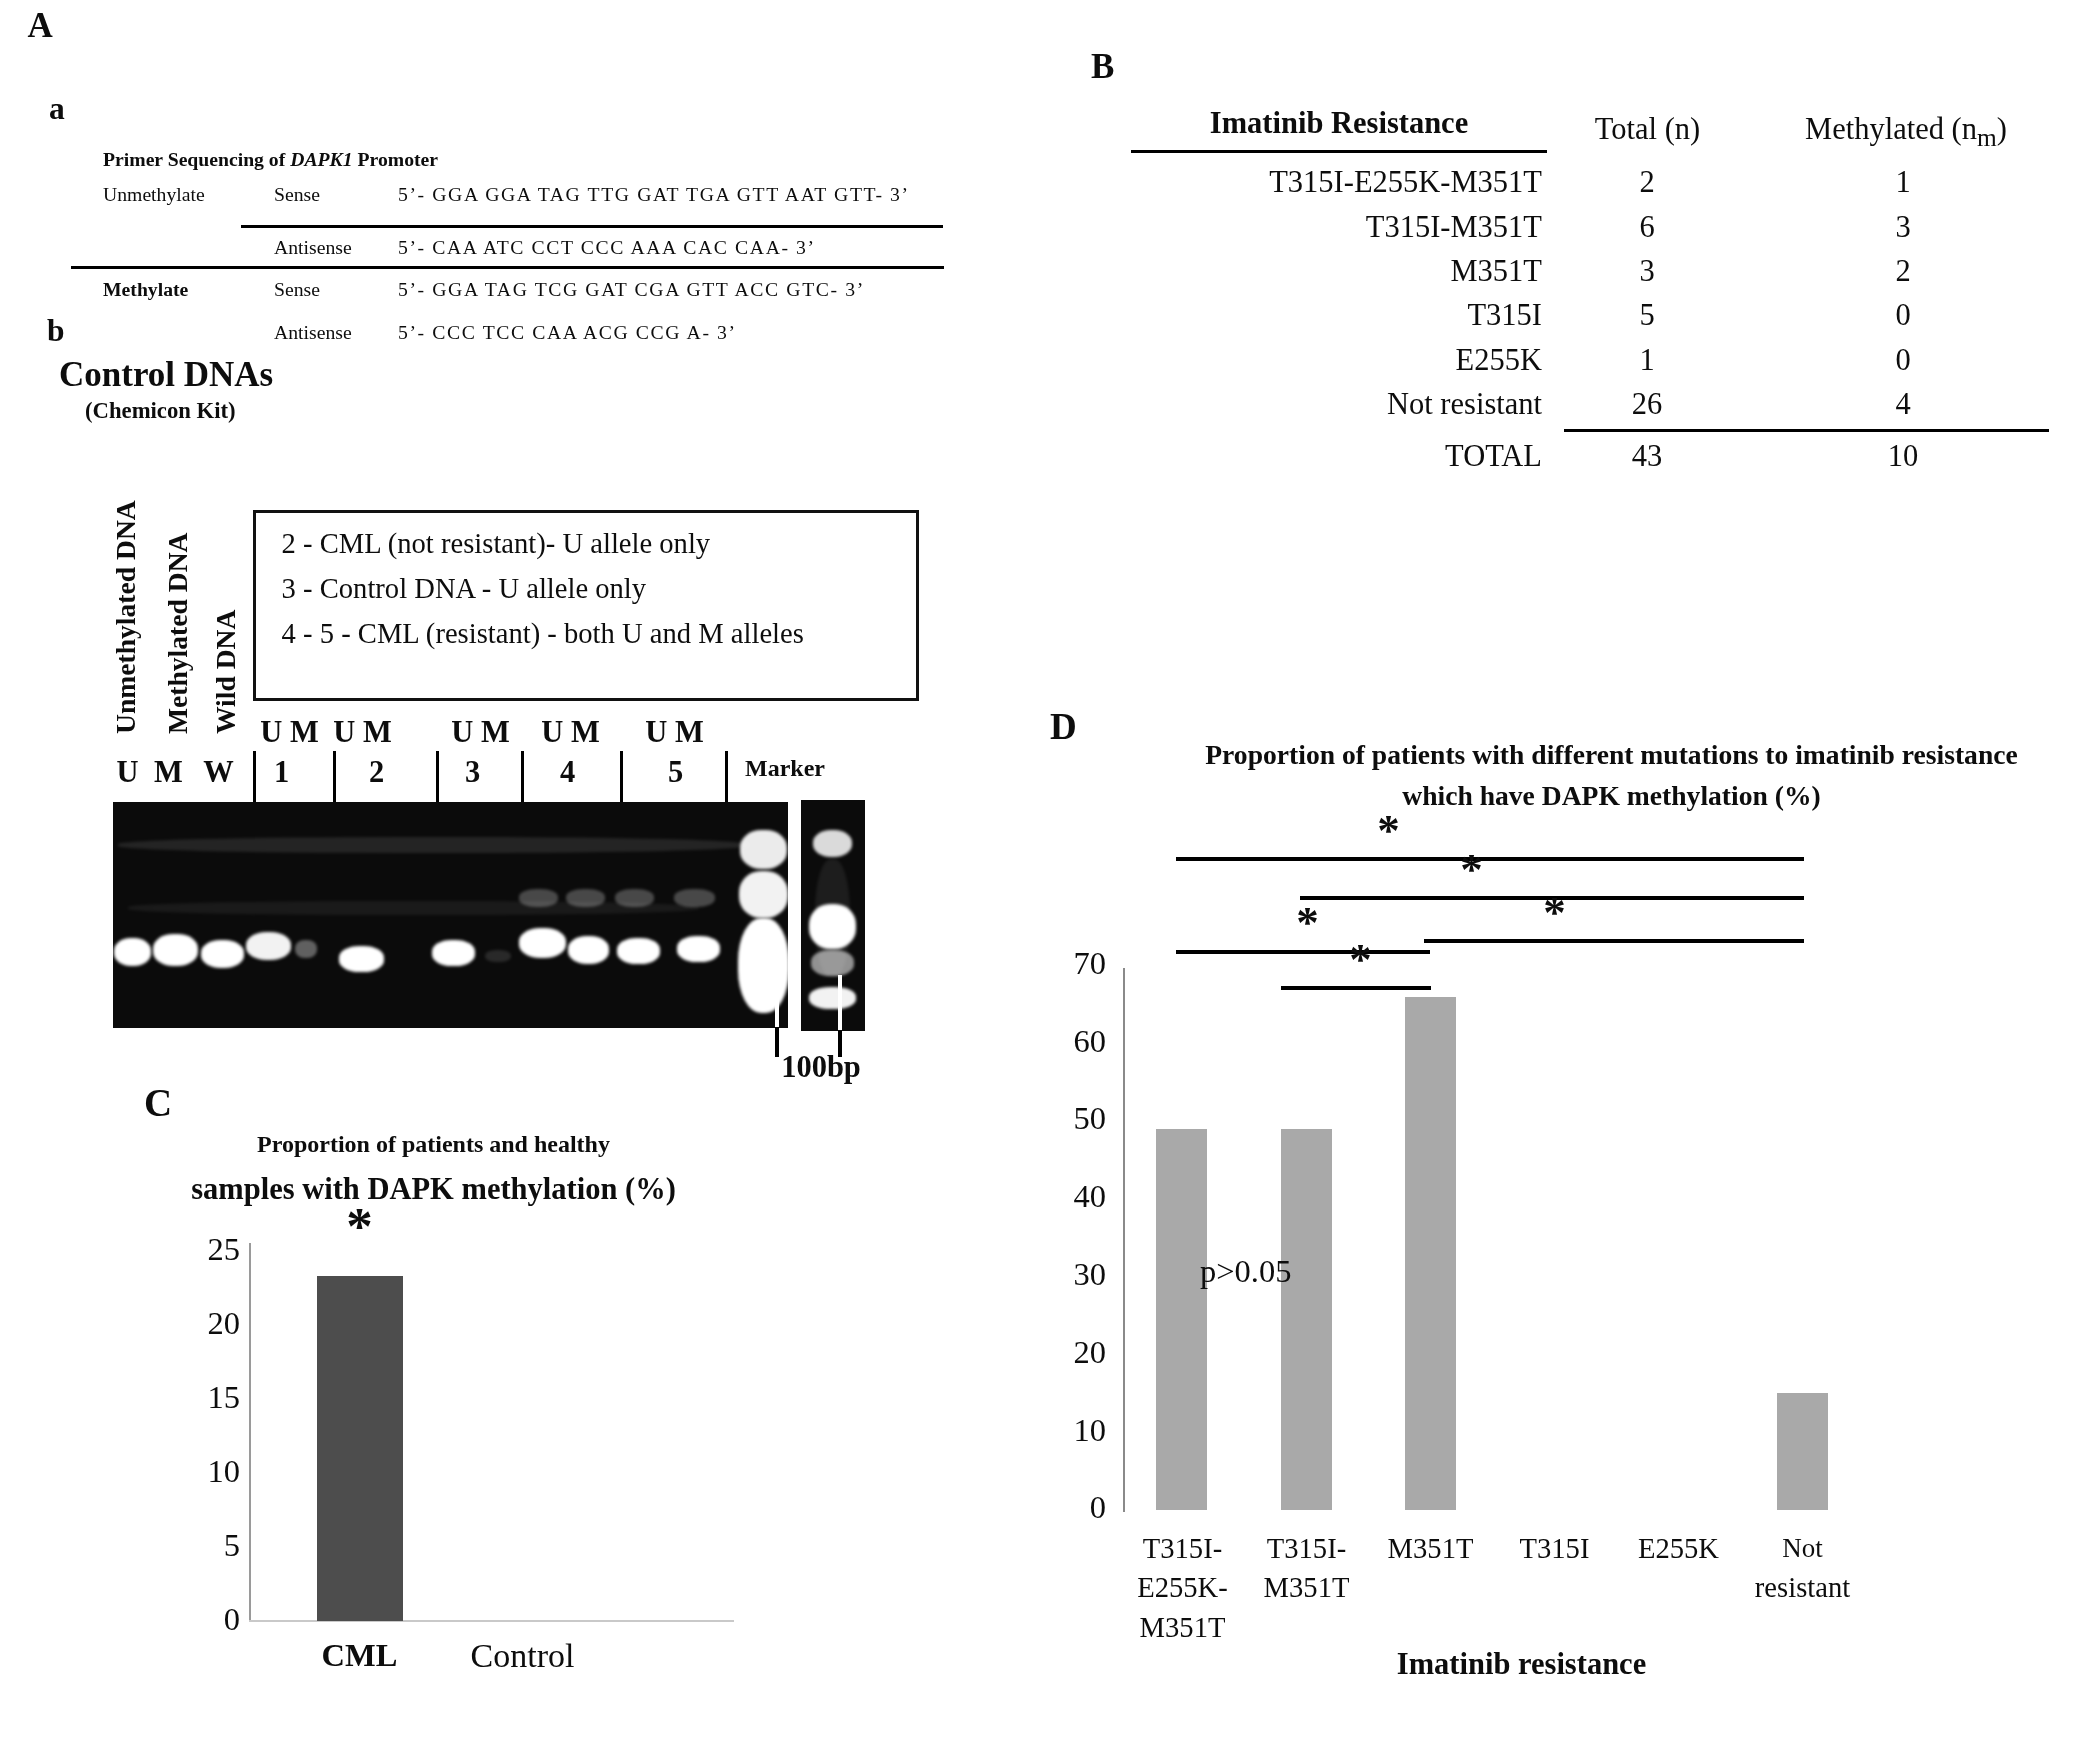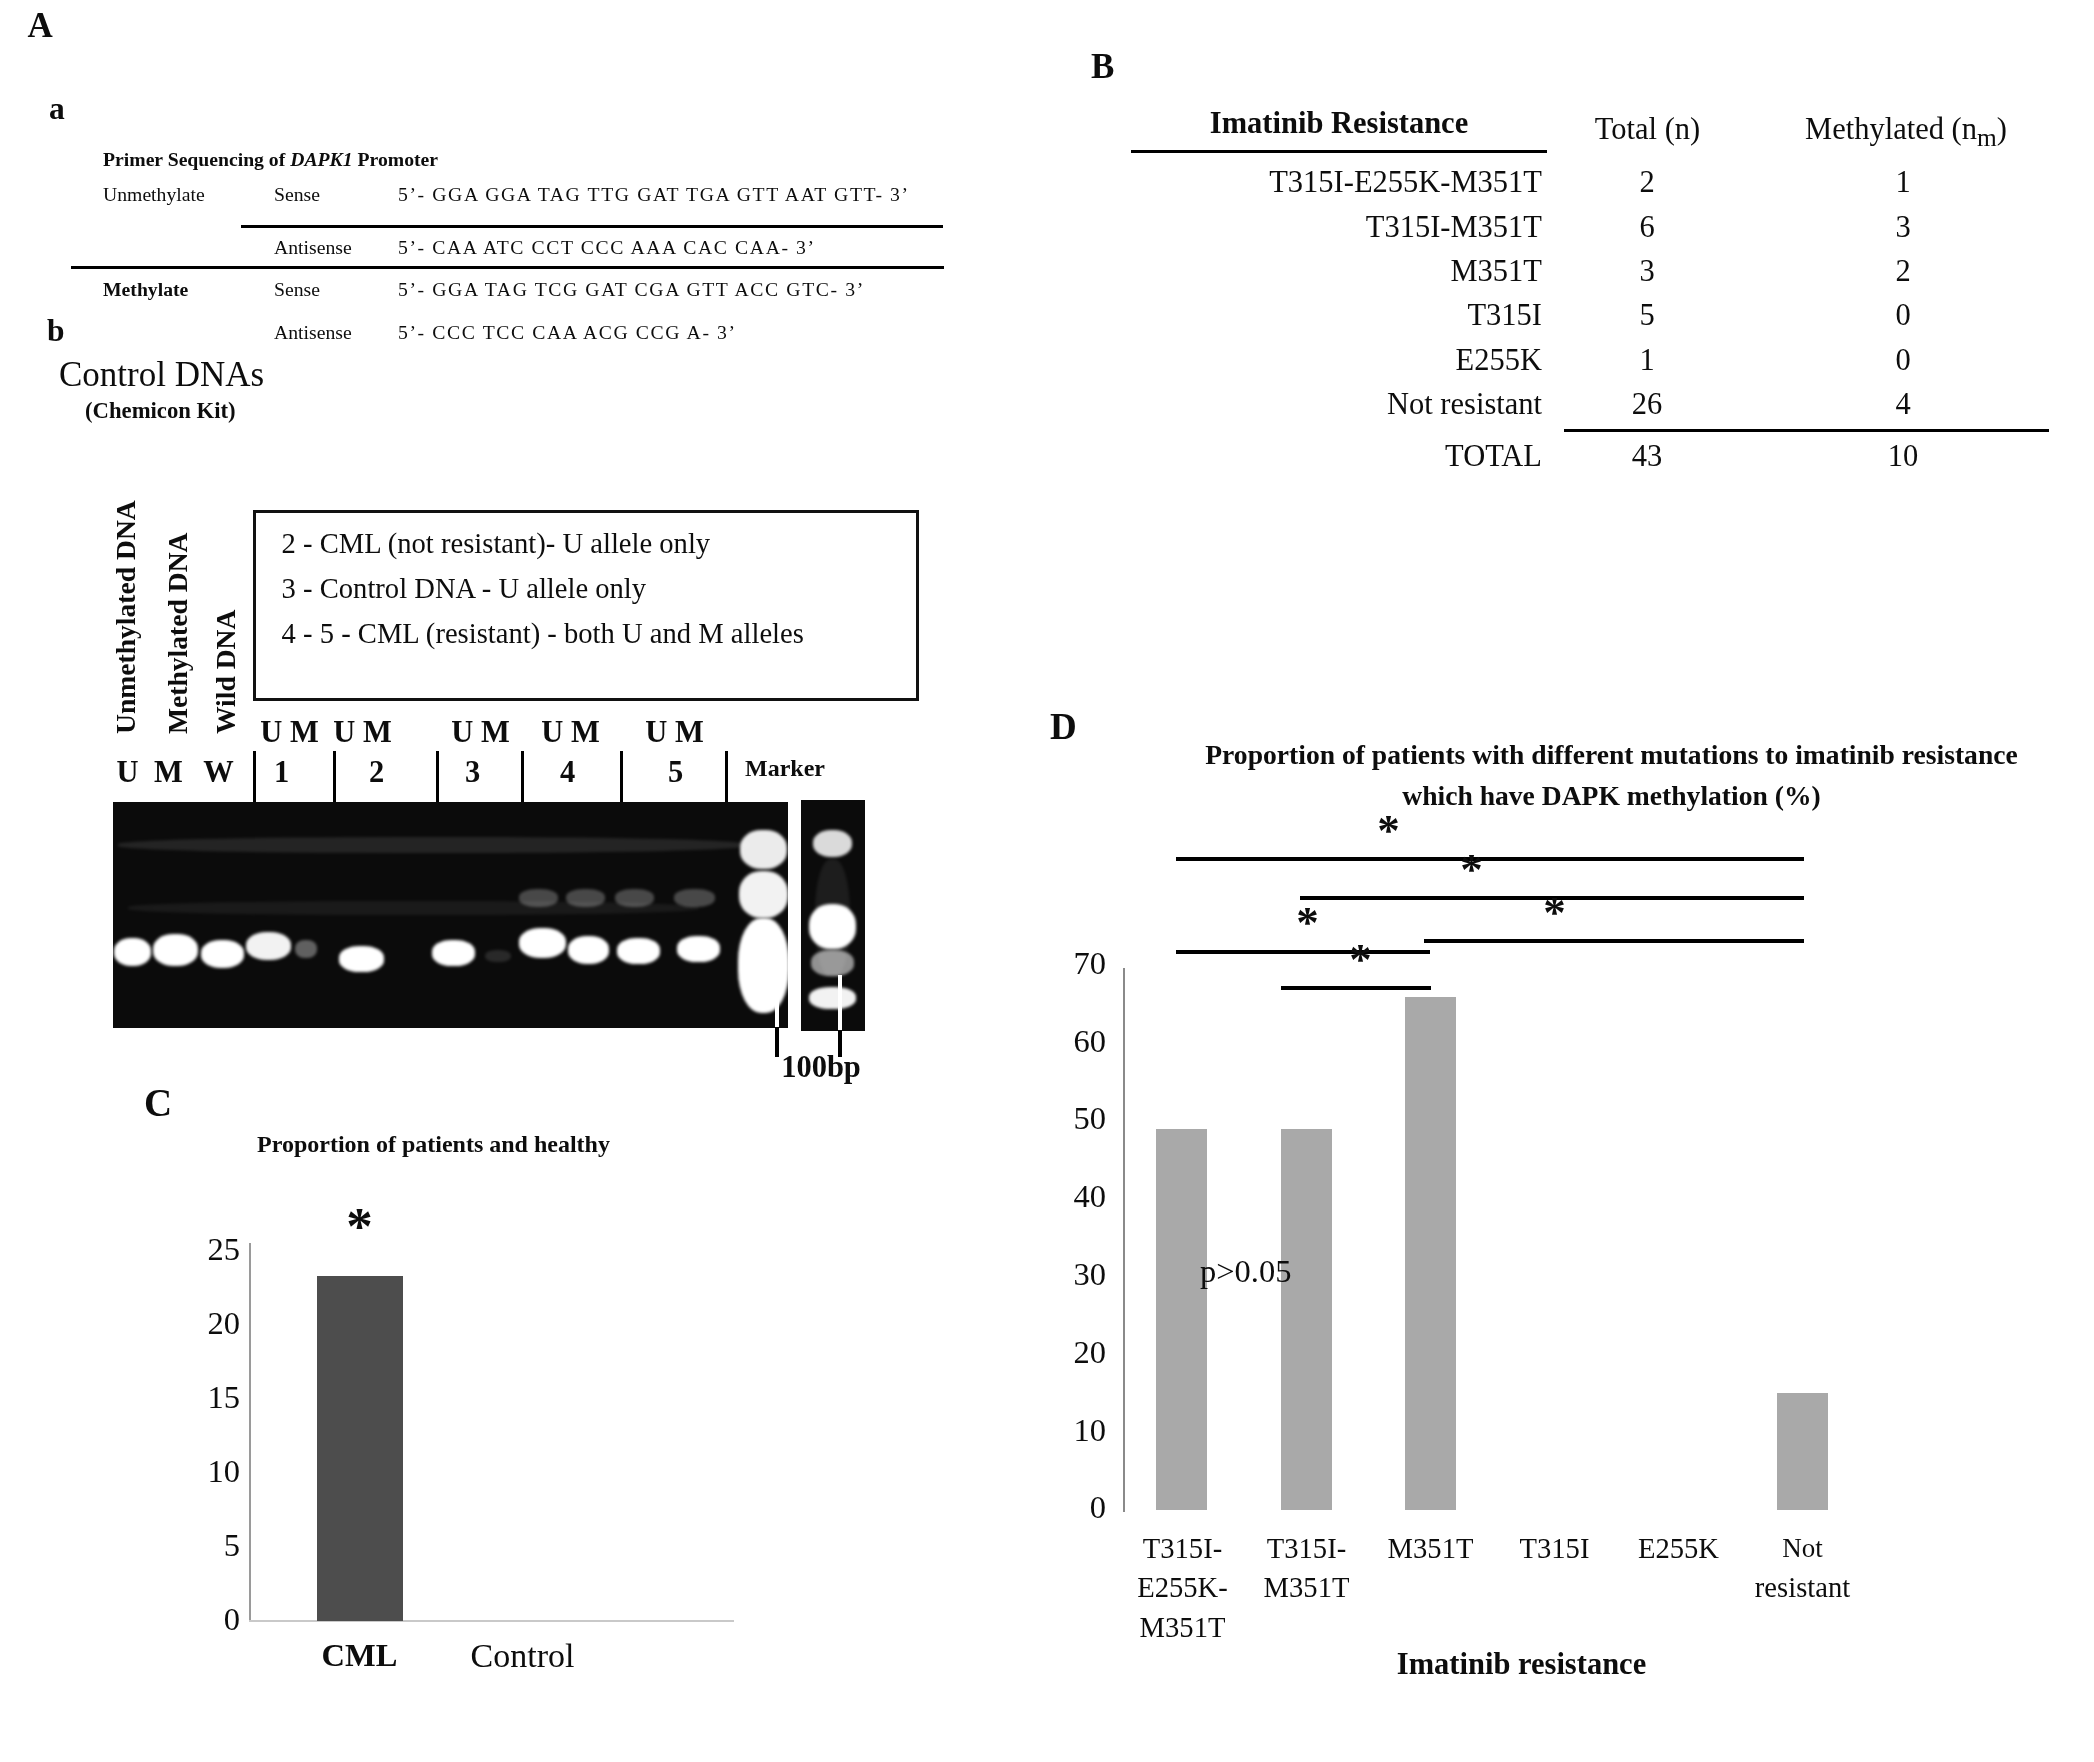--- a/index.html
+++ b/index.html
@@ -39,21 +39,21 @@
       <div class="abs" style="left:274px;top:278px;font-size:19.7px">Sense</div>
       <div class="abs" style="left:398px;top:278px;font-size:19.7px;letter-spacing:1.6px;white-space:nowrap">5’- GGA TAG TCG GAT CGA GTT ACC GTC- 3’</div>
       <div class="abs" style="left:103px;top:321px;width:165px;font-size:19.7px;font-weight:bold"></div>
       <div class="abs" style="left:274px;top:321px;font-size:19.7px">Antisense</div>
       <div class="abs" style="left:398px;top:321px;font-size:19.7px;letter-spacing:1.6px;white-space:nowrap">5’- CCC TCC CAA ACG CCG A- 3’</div>
     </div>
   <div class="abs line" style="left:241px;top:225px;width:702px;height:3px"></div>
   <div class="abs line" style="left:71px;top:266px;width:873px;height:3px"></div>
 
   <div class="abs b" style="left:47px;top:313px;font-size:31.5px">b</div>
-  <div class="abs" style="left:59px;top:355px;font-size:35px;font-weight:400">Control DNAs</div>
+  <div class="abs" style="left:59px;top:355px;font-size:35px;font-weight:700">Control DNAs</div>
   <div class="abs b" style="left:85px;top:398px;font-size:22.7px">(Chemicon Kit)</div>
 
   <div class="vlabel" style="left:110px;top:734px">Unmethylated DNA</div>
   <div class="vlabel" style="left:162px;top:734px">Methylated DNA</div>
   <div class="vlabel" style="left:210px;top:734px">Wild DNA</div>
 
   <div class="abs" style="left:253px;top:510px;width:666px;height:191px;border:3.9px solid #111;padding:7.9px 0 0 25.6px;box-sizing:border-box">
     <div class="legend-line">2 - CML (not resistant)- U allele only</div>
     <div class="legend-line">3 - Control DNA - U allele only</div>
     <div class="legend-line">4 - 5 - CML (resistant) - both U and M alleles</div>
@@ -146,20 +146,21 @@
       <div class="abs ctr" style="left:1588px;top:387px;width:118px;font-size:30.5px">26</div>
       <div class="abs ctr" style="left:1824px;top:387px;width:158px;font-size:30.5px">4</div>
     </div>
   <div class="abs line" style="left:1564px;top:429px;width:485px;height:3px"></div>
   <div class="abs rgt" style="left:1084px;top:439px;width:458px;font-size:30.5px">TOTAL</div>
   <div class="abs ctr" style="left:1588px;top:439px;width:118px;font-size:30.5px">43</div>
   <div class="abs ctr" style="left:1824px;top:439px;width:158px;font-size:30.5px">10</div>
 
   <div class="abs b" style="left:144px;top:1080px;font-size:39px">C</div>
   <div class="abs b ctr" style="left:138px;top:1131px;width:591px;font-size:24px">Proportion of patients and healthy</div>
+  <div class="abs b ctr" style="left:138px;top:1172px;width:591px;font-size:30.5px">samples with DAPK methylation (%)</div>
   <div id="chart-c">
       <div class="abs" style="left:249px;top:1243px;width:2px;height:379px;background:#9a9a9a"></div>
       <div class="abs" style="left:249px;top:1620px;width:485px;height:2px;background:#c9c9c9"></div>
       <div class="abs rgt" style="left:151px;top:1601px;width:89px;font-size:32.5px">0</div>
       <div class="abs rgt" style="left:151px;top:1527px;width:89px;font-size:32.5px">5</div>
       <div class="abs rgt" style="left:151px;top:1453px;width:89px;font-size:32.5px">10</div>
       <div class="abs rgt" style="left:151px;top:1379px;width:89px;font-size:32.5px">15</div>
       <div class="abs rgt" style="left:151px;top:1305px;width:89px;font-size:32.5px">20</div>
       <div class="abs rgt" style="left:151px;top:1231px;width:89px;font-size:32.5px">25</div>
       <div class="abs" style="left:317px;top:1276px;width:86px;height:345px;background:#4d4d4d"></div>

